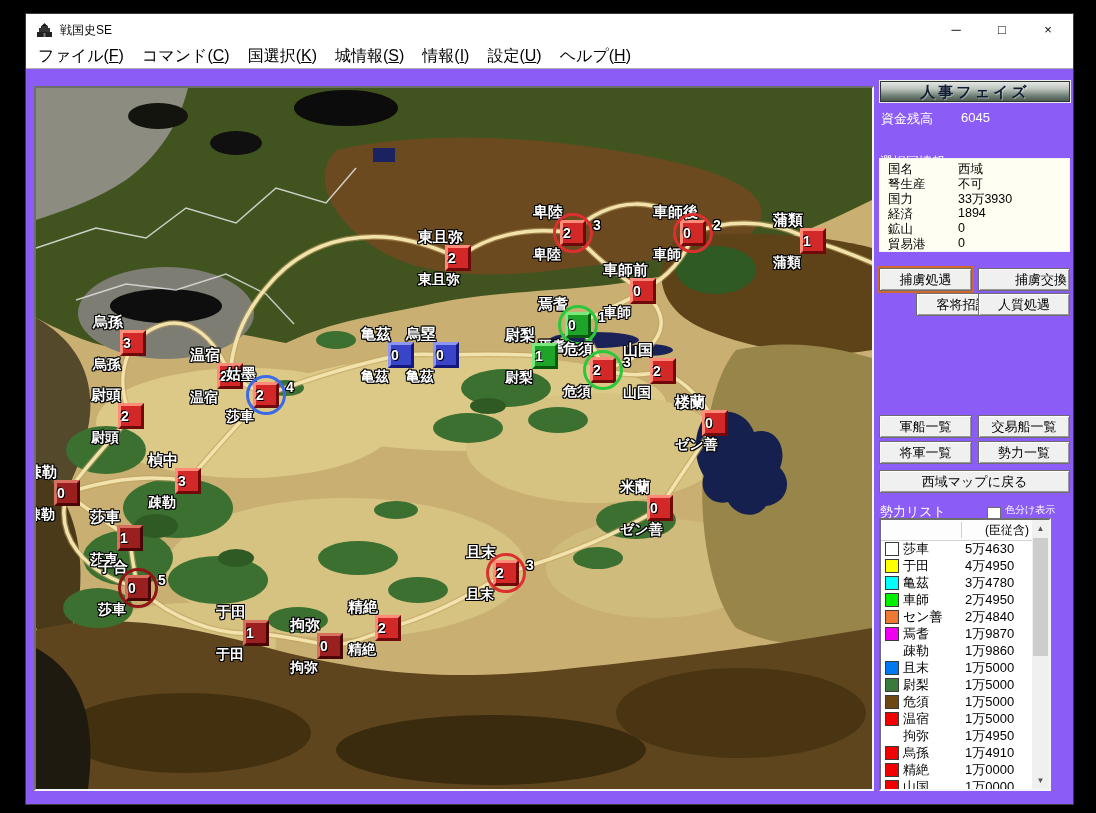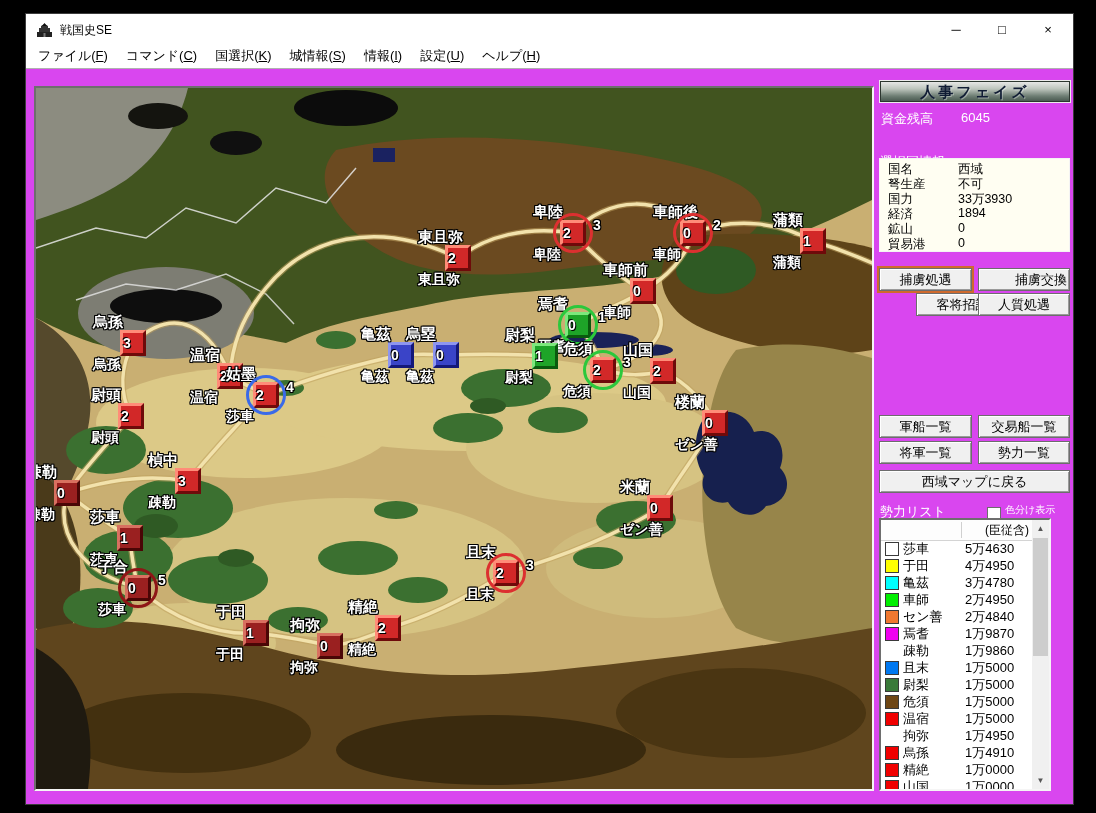--- a/index.html
+++ b/index.html
@@ -1,26 +1,26 @@
 <!DOCTYPE html>
 <html><head>
 <meta charset="utf-8">
 <style>
   html,body{margin:0;padding:0;background:#000;width:1096px;height:813px;overflow:hidden;
     font-family:"Liberation Sans","DejaVu Sans",sans-serif;}
-  .window{position:absolute;left:25px;top:13px;width:1047px;height:790px;background:#d946ef;border:1px solid #3c3c3c;}
+  .window{position:absolute;left:25px;top:13px;width:1047px;height:790px;background:#8b5cf6;border:1px solid #3c3c3c;}
   
   .titlebar{position:absolute;left:0;top:0;width:100%;height:31px;background:#ffffff;}
   .app-icon{position:absolute;left:10px;top:7px;width:17px;height:17px;}
   .title-text{position:absolute;left:34px;top:8px;font-size:12px;color:#000;}
   .caption-btns{position:absolute;right:2px;top:0;height:31px;display:flex;}
   .cap-btn{width:46px;height:31px;text-align:center;line-height:31px;font-size:13px;color:#000;}
   
   .menubar{position:absolute;left:0;top:31px;width:100%;height:24px;background:#ffffff;border-bottom:1px solid #b0b0b0;display:flex;box-sizing:border-box;padding-left:3px;}
-  .menu-item{padding:0 9px;line-height:22px;font-size:13px;color:#000;}
+  .menu-item{padding:0 9px;line-height:22px;font-size:16px;color:#000;}
   .menu-item u{text-decoration:underline;}
   
   .map{position:absolute;left:8px;top:72px;width:836px;height:701px;border:2px solid;border-color:#6e6e6e #f5f5f5 #f5f5f5 #6e6e6e;overflow:hidden;background:#c9af72;}
   .map svg{position:absolute;left:0;top:0;}
   .city-layer{position:absolute;left:0;top:0;width:100%;height:100%;}
   .city{position:absolute;width:80px;text-align:left;}
   .olabel{color:#fff;font-weight:bold;white-space:nowrap;
     text-shadow:-1px 0 #000,1px 0 #000,0 -1px #000,0 1px #000,-1px -1px #000,1px 1px #000,-1px 1px #000,1px -1px #000;}
   .city-name{font-size:15px;height:16px;line-height:16px;}
   .city-owner{font-size:14px;height:16px;line-height:17px;}

